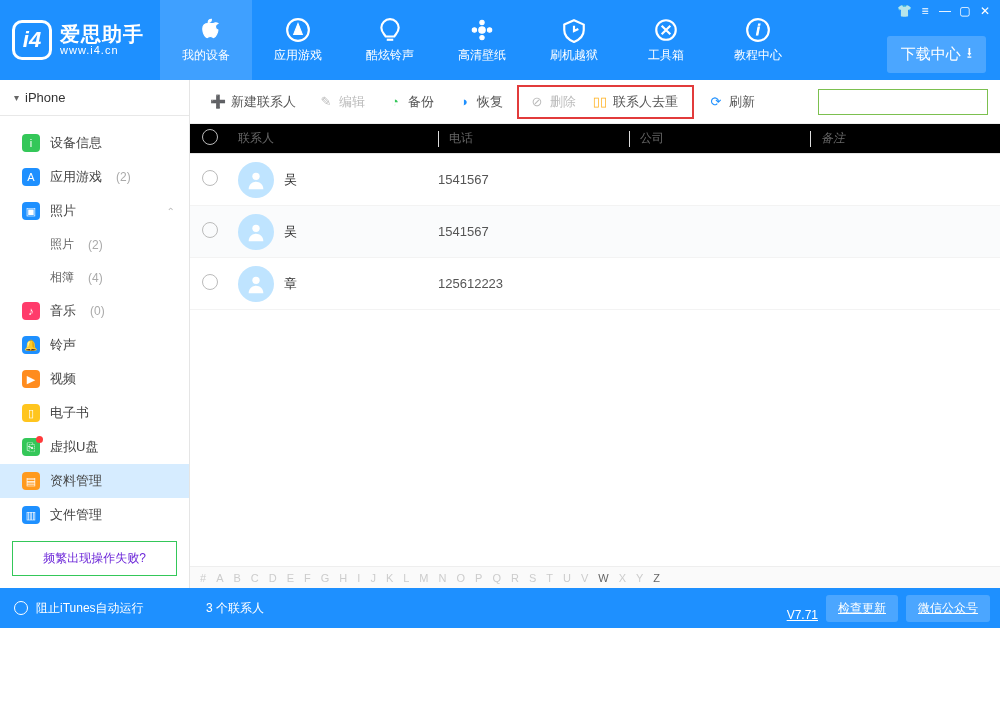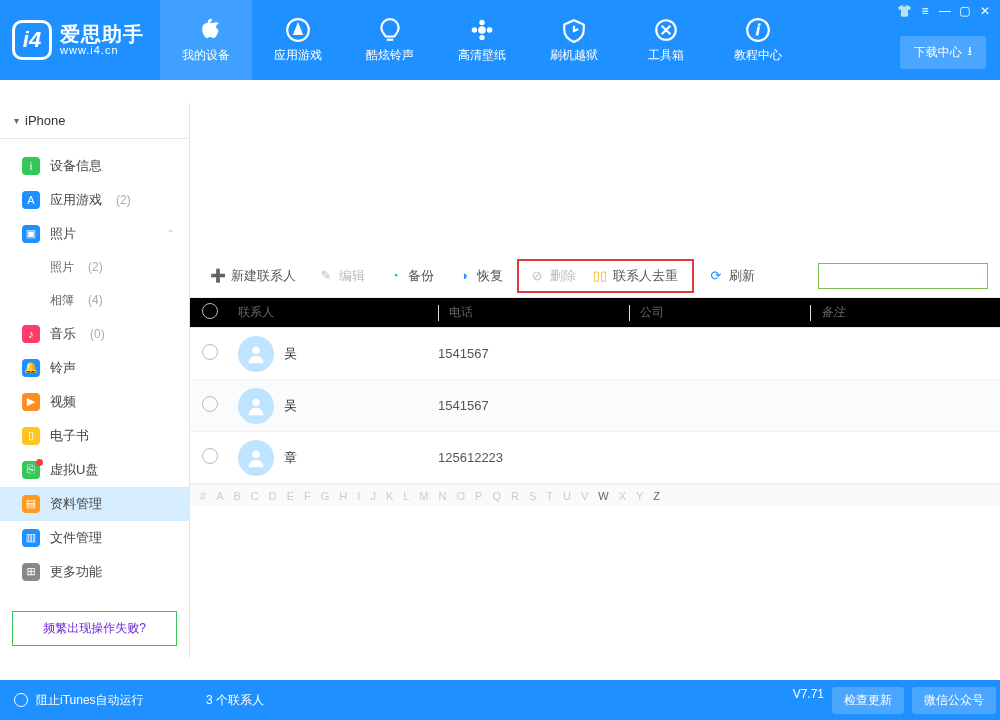--- a/index.html
+++ b/index.html
@@ -11,23 +11,23 @@
 .logo-badge { width:40px; height:40px; border:3px solid #fff; border-radius:10px; display:flex; align-items:center; justify-content:center; font-weight:bold; font-style:italic; font-size:22px; margin-right:8px;}
 .logo-text .t1 { font-size:20px; font-weight:bold; letter-spacing:1px; line-height:1;}
 .logo-text .t2 { font-size:11px; letter-spacing:1px;}
 .topnav { display:flex; flex:1; height:100%; }
 .topnav-item { width:92px; display:flex; flex-direction:column; align-items:center; justify-content:center; gap:4px; cursor:pointer; }
 .topnav-item.active { background:rgba(255,255,255,0.15); }
 .topnav-item svg { width:26px; height:26px; fill:#fff; stroke:#fff;}
 .topnav-item span { font-size:12px; }
 .win-controls { position:absolute; top:0; right:0; display:flex; gap:2px; padding:4px 6px;}
 .win-controls span { width:18px; height:14px; display:flex; align-items:center; justify-content:center; font-size:12px; cursor:pointer;}
-.download-btn { position:absolute; right:14px; top:36px; background:rgba(255,255,255,0.2); padding:6px 14px; border-radius:3px; font-size:12px; cursor:pointer; display:flex; align-items:center; gap:6px;}
-
-.body { display:flex; height:600px;align-items:center; }
+.download-btn { position:absolute; right:14px; top:36px; background:rgba(255,255,255,0.2); padding:6px 14px; border-radius:3px; font-size:15px; cursor:pointer; display:flex; align-items:center; gap:6px;}
+
+.body { display:flex; height:508px; }
 
 
 .sidebar { width:190px; border-right:1px solid #e5e5e5; display:flex; flex-direction:column; background:#fff;}
 .device-header { padding:10px 14px; font-size:13px; display:flex; align-items:center; gap:6px; border-bottom:1px solid #e8e8e8; cursor:pointer;}
 .device-header::before { content:"▾"; font-size:10px; color:#666;}
 .side-list { flex:1; overflow:auto; padding:10px 0;}
 .side-item { display:flex; align-items:center; gap:10px; padding:8px 12px 8px 22px; cursor:pointer; font-size:13px; color:#444; position:relative;}
 .side-item.active { background:#d6ecff; }
 .side-item.sub { padding-left:50px; color:#666; font-size:12px;}
 .side-item .cnt { color:#aaa; font-size:12px; margin-left:4px;}
@@ -71,21 +71,21 @@
 .row .col-phone{color:#555;}
 
 .alpha { height:22px; background:#fafafa; border-top:1px solid #eee; display:flex; align-items:center; padding:0 10px; gap:10px; font-size:11px; color:#ccc;}
 .alpha span.on{color:#666;}
 
 
 .footer { height:40px; background:#1e90ff; color:#fff; display:flex; align-items:center; font-size:12px;}
 .footer-left{display:flex;align-items:center;gap:8px;padding:0 14px;width:190px;}
 .footer-left .ring{width:14px;height:14px;border:1.5px solid #fff;border-radius:50%;}
 .footer-mid{flex:0 0 auto;padding:0 16px;}
-.footer-right{margin-left:auto;display:flex;align-items:flex-start;gap:8px;padding-right:4px;}
+.footer-right{margin-left:auto;display:flex;align-items:flex-end;gap:8px;padding-right:10px;text-decoration:underline;}
 .fbtn{background:rgba(255,255,255,0.2);padding:5px 12px;border-radius:3px;cursor:pointer;}
 </style>
 </head>
 <body>
 
 <div class="header">
   <div class="logo">
     <div class="logo-badge">i4</div>
     <div class="logo-text">
       <div class="t1">爱思助手</div>

